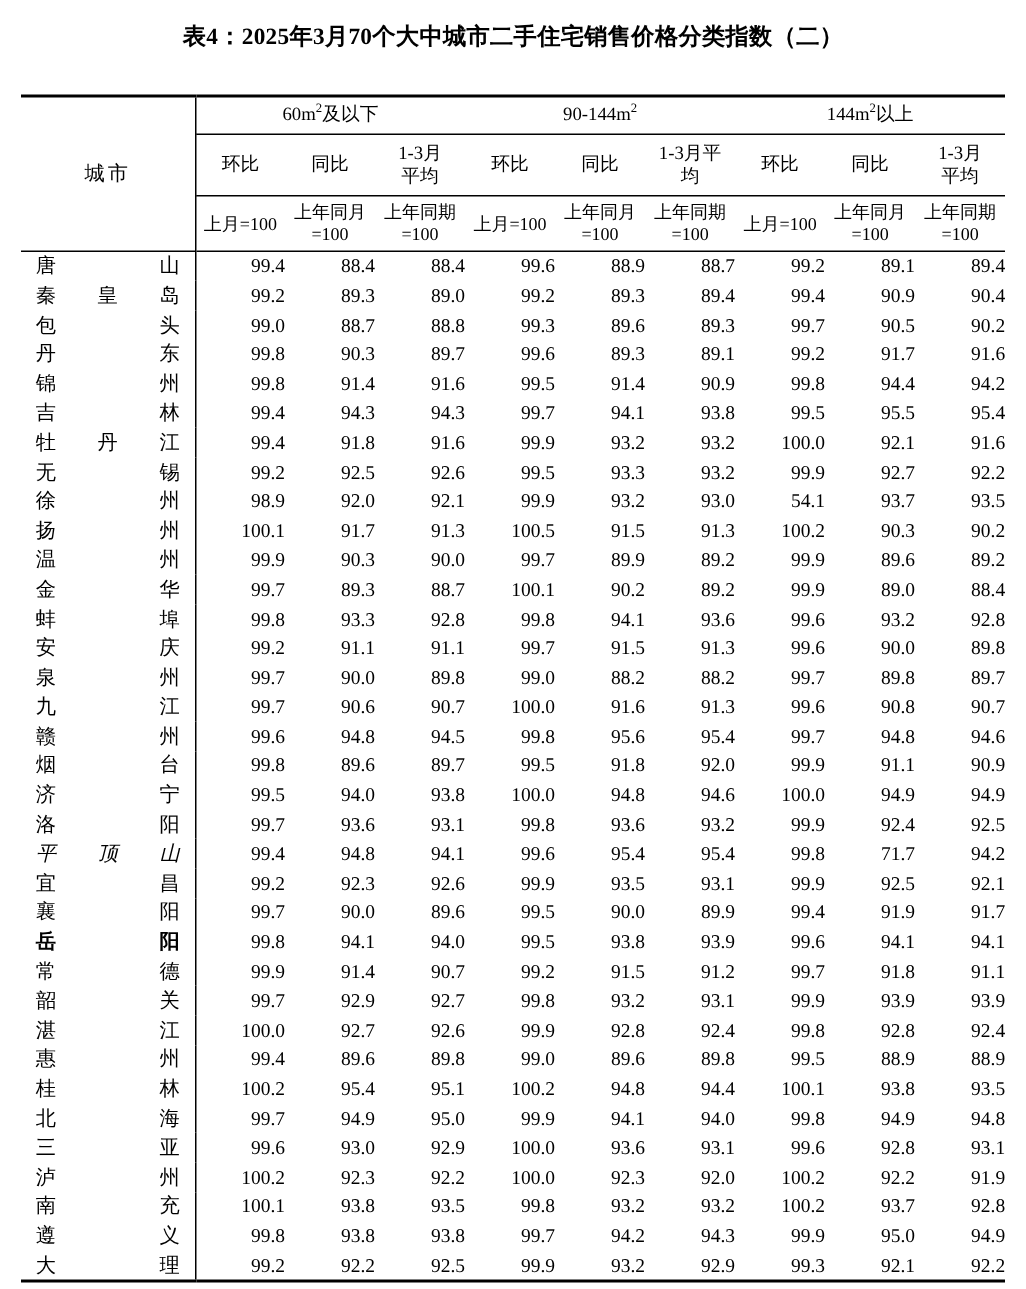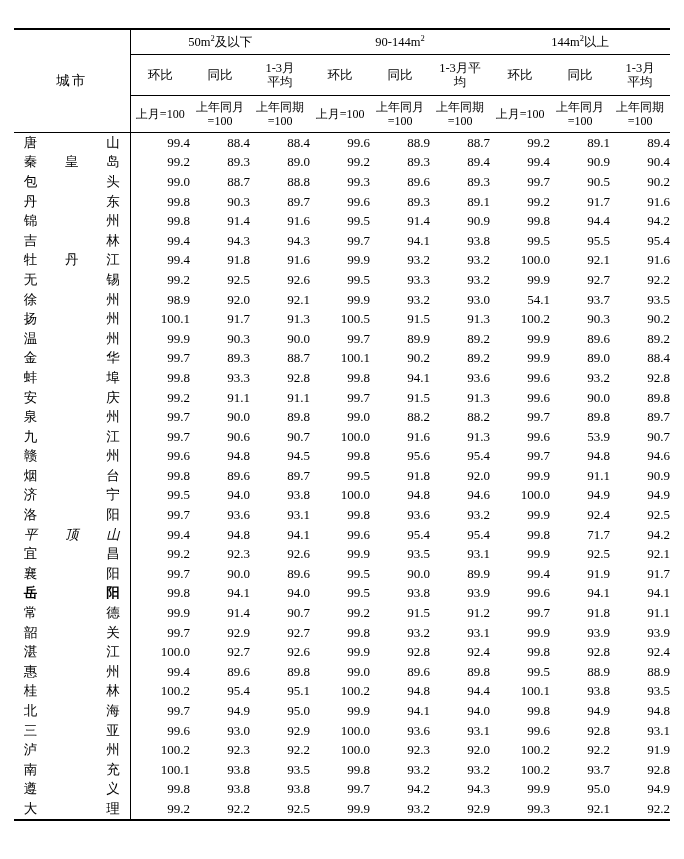--- a/index.html
+++ b/index.html
@@ -134,41 +134,42 @@
     padding-right: 9px;
     font-size: 13px;
     font-variant-numeric: lining-nums;
   }
 </style>
 </head>
 <body>
 
 <div id="page">
 
+  <div id="doc-title">表4：2025年3月70个大中城市二手住宅销售价格分类指数（二）</div>
 
   <div id="table-wrap">
     <table class="idx">
       <colgroup>
         <col style="width:116px">
         <col style="width:60px">
           <col style="width:60px">
           <col style="width:60px">
         <col style="width:60px">
           <col style="width:60px">
           <col style="width:60px">
         <col style="width:60px">
           <col style="width:60px">
           <col style="width:60px">
       </colgroup>
 
       <tbody>
       <tr class="rule-top">
         <td rowspan="3" class="city-hdr vsep-none" style="border-right:1px solid #000;">城市</td>
         <td colspan="3" class="hdr hdr-group">
-          <span>50m</span><sup>2</sup><span>及以下</span>
+          <span>60m</span><sup>2</sup><span>及以下</span>
         </td>
         <td colspan="3" class="hdr hdr-group vsep">
           <span>90-144m</span><sup>2</sup><span></span>
         </td>
         <td colspan="3" class="hdr hdr-group vsep">
           <span>144m</span><sup>2</sup><span>以上</span>
         </td>
       </tr>
 
       <tr class="rule-mid">
@@ -416,21 +417,21 @@
           </tr>
           <tr class="drow">
             <td class="city" style="border-right: 1px solid rgb(0, 0, 0);"><span class="cn">九江</span></td>
             <td class="num">99.7</td>
             <td class="num vsep">90.6</td>
             <td class="num vsep">90.7</td>
             <td class="num vsep">100.0</td>
             <td class="num vsep">91.6</td>
             <td class="num vsep">91.3</td>
             <td class="num vsep">99.6</td>
-            <td class="num vsep">53.9</td>
+            <td class="num vsep">90.8</td>
             <td class="num vsep">90.7</td>
           </tr>
           <tr class="drow">
             <td class="city" style="border-right: 1px solid rgb(0, 0, 0);"><span class="cn">赣州</span></td>
             <td class="num">99.6</td>
             <td class="num vsep">94.8</td>
             <td class="num vsep">94.5</td>
             <td class="num vsep">99.8</td>
             <td class="num vsep">95.6</td>
             <td class="num vsep">95.4</td>

